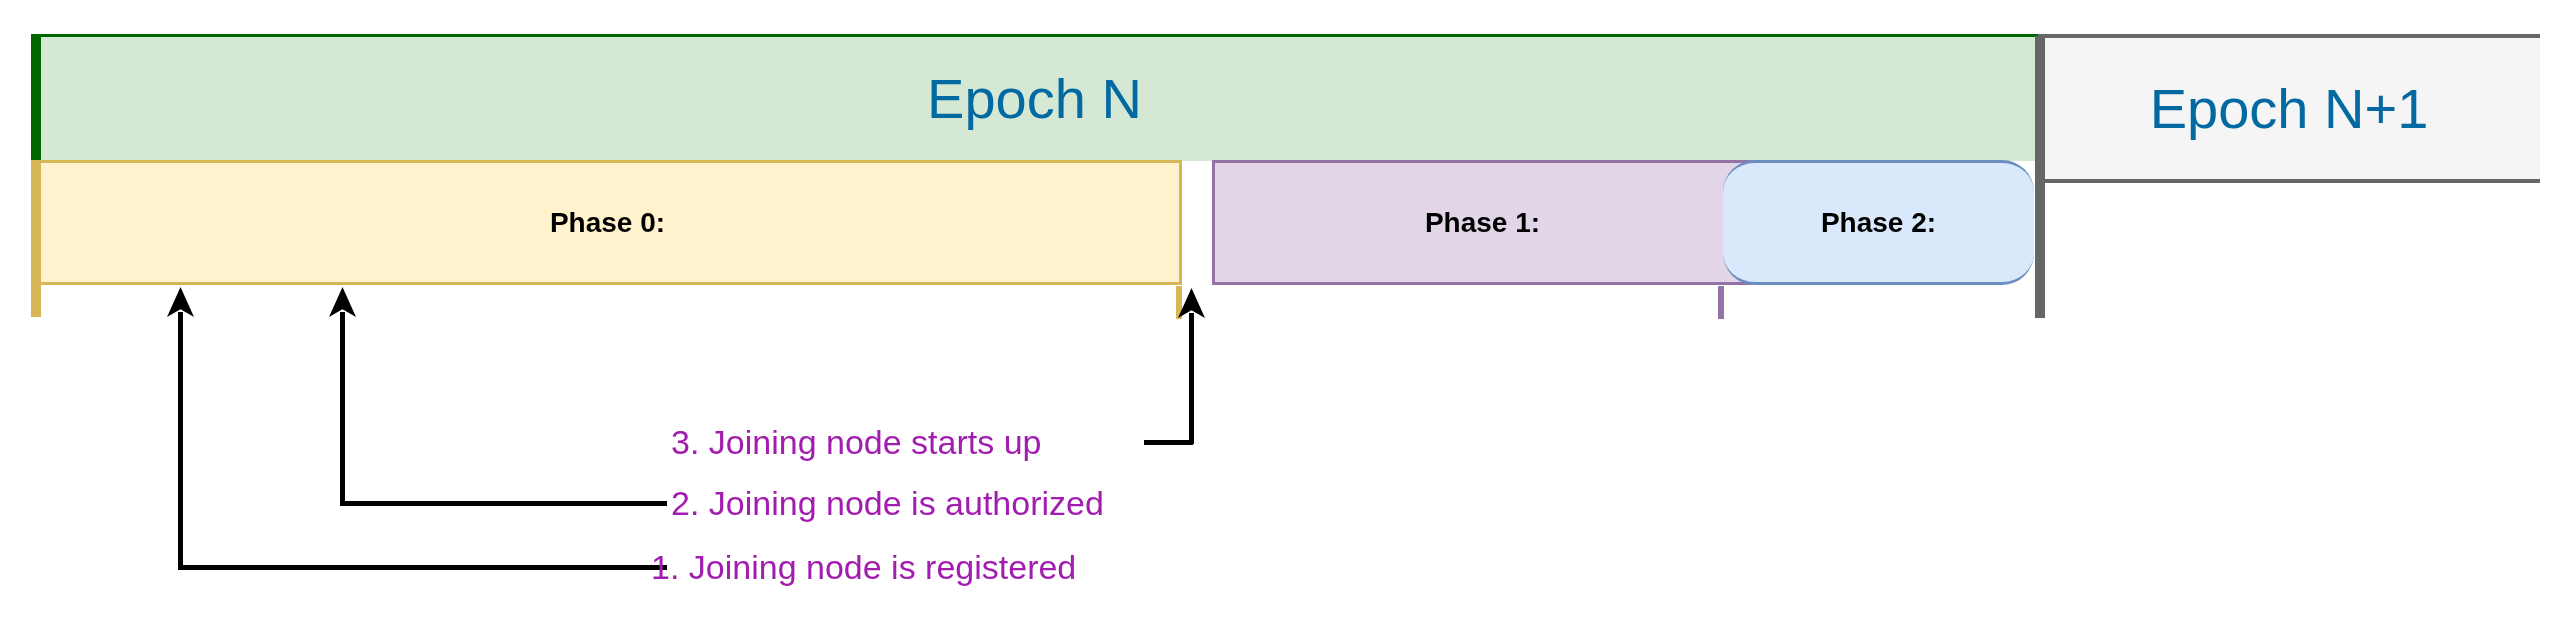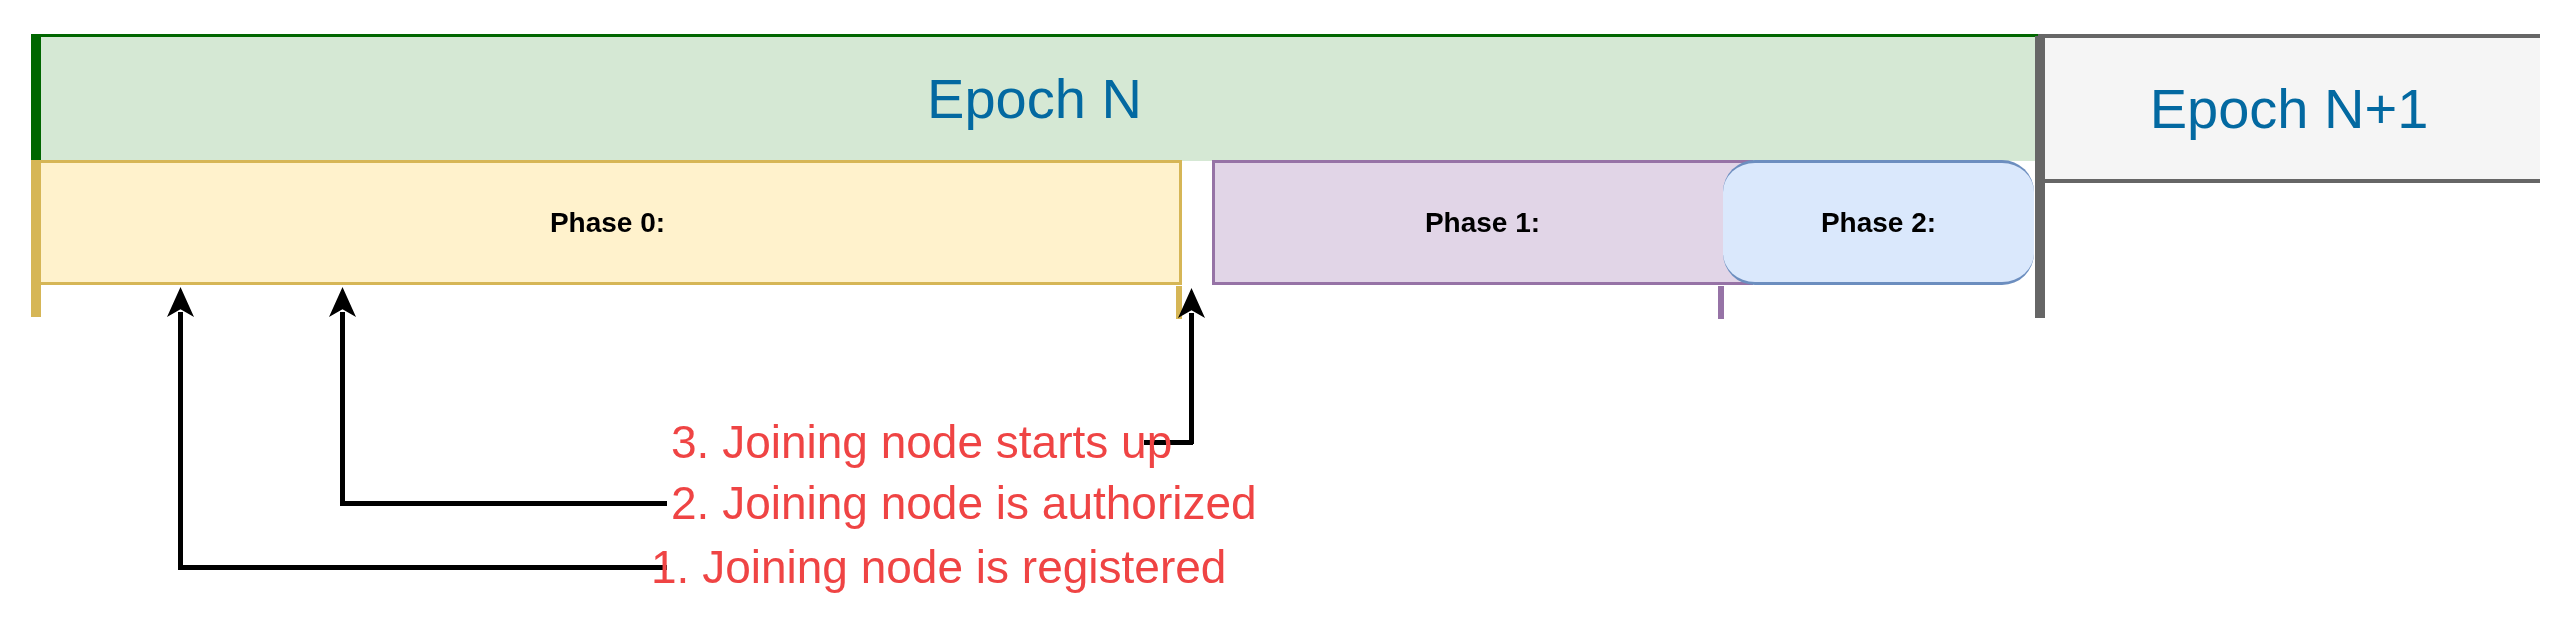--- a/index.html
+++ b/index.html
@@ -57,21 +57,21 @@
   #tick-phase1-end{left:1718px;top:286px;width:5.5px;height:33px;background:#9673a6;}
 
   
   .vline{width:4.7px;background:#000000;}
   .hline{height:4.7px;background:#000000;}
   .arrowhead{
     width:27px;height:30px;background:#000000;
     clip-path:polygon(50% 0%,100% 100%,50% 74%,0% 100%);
   }
   .note-label{
-    font-size:46px;color:#ef4444;line-height:41px;white-space:nowrap;
+    font-size:34px;color:#a21caf;line-height:41px;white-space:nowrap;
   }
 </style>
 </head>
 <body>
 
 <div id="canvas">
 
   <div class="abs" id="epoch-n">
     <span class="epoch-label">Epoch N</span>
   </div>

